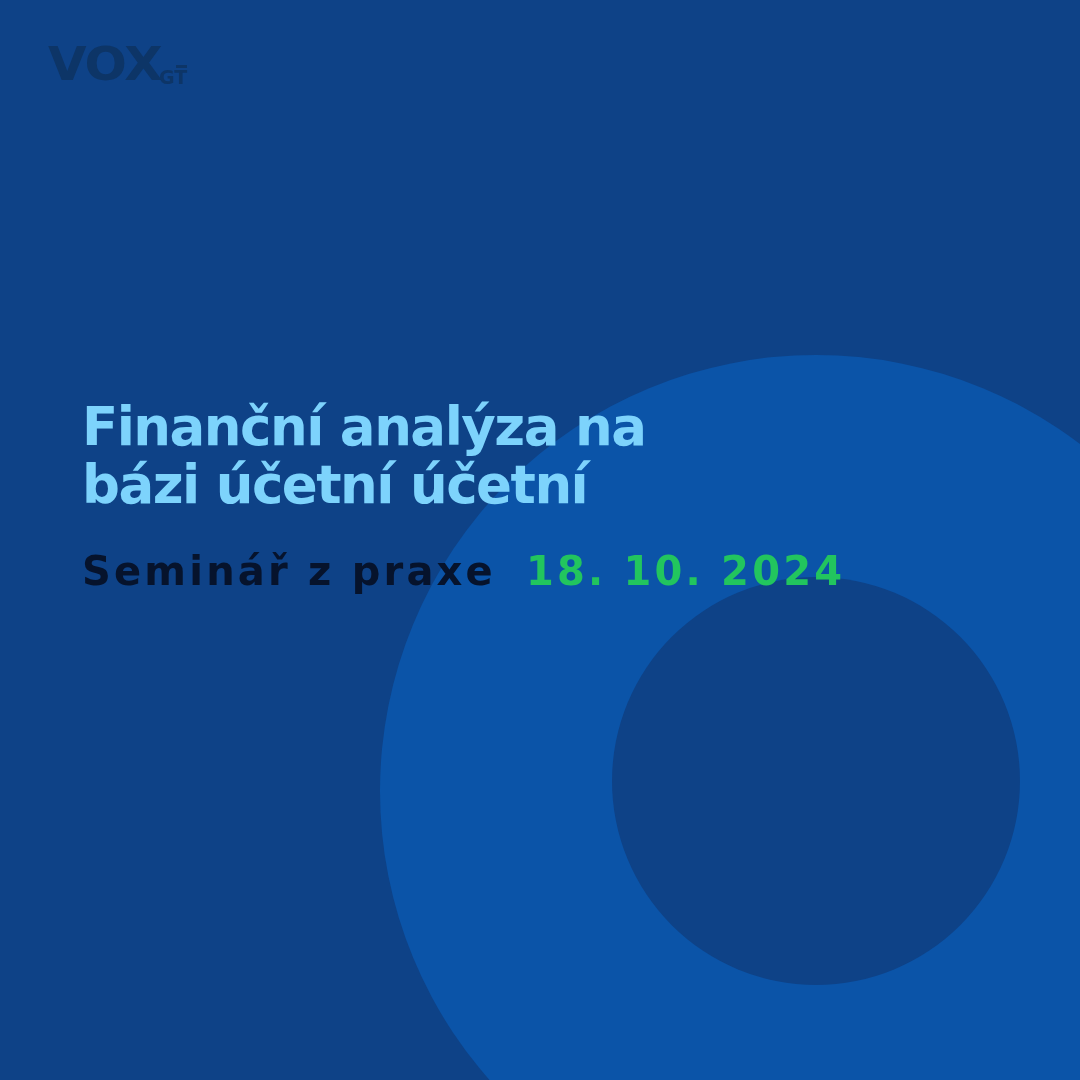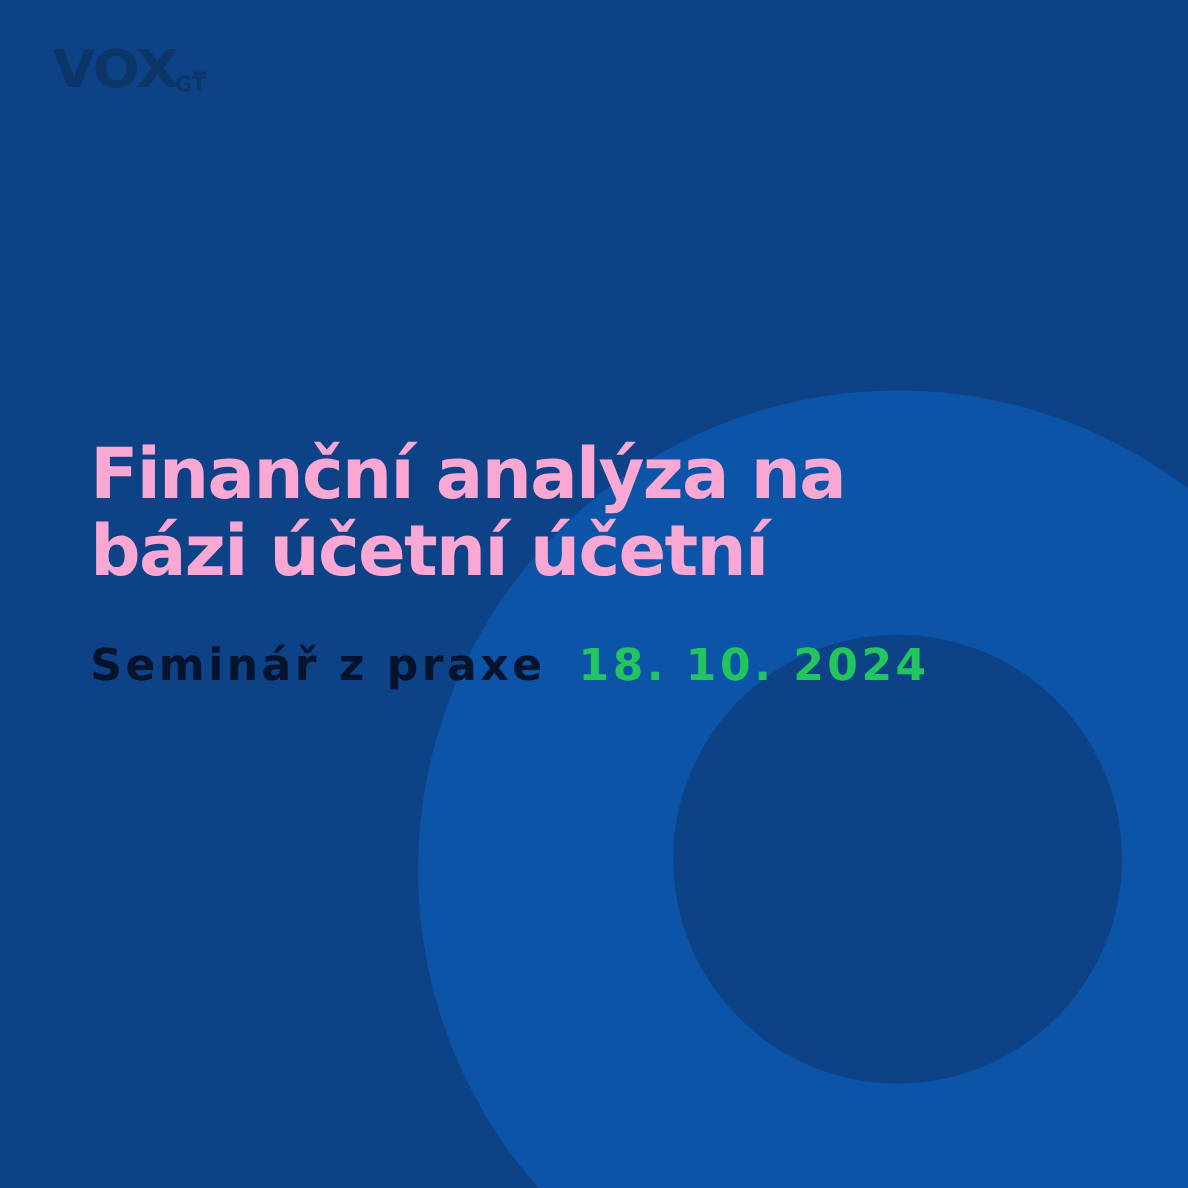--- a/index.html
+++ b/index.html
@@ -95,33 +95,33 @@
   }
 
   
   .content {
     position: absolute;
     left: 82px;
     top: 398px;
     width: 900px;
   }
   .title {
-    color: #f9a8d4;
-    font-size: 64px;
+    color: #7dd3fc;
+    font-size: 53px;
     font-weight: 700;
     line-height: 1.09;
     letter-spacing: -1.5px;
     margin: 0;
     font-family: "DejaVu Sans", sans-serif;
     white-space: nowrap;
   }
   .title-line { display: block; }
 
   .subtitle-row {
-    margin-top: 44px;
+    margin-top: 34px;
     display: flex;
     align-items: baseline;
     gap: 30px;
     white-space: nowrap;
   }
   .subtitle-label {
     color: #06132c;
     font-size: 40px;
     font-weight: 700;
     letter-spacing: 3.2px;

